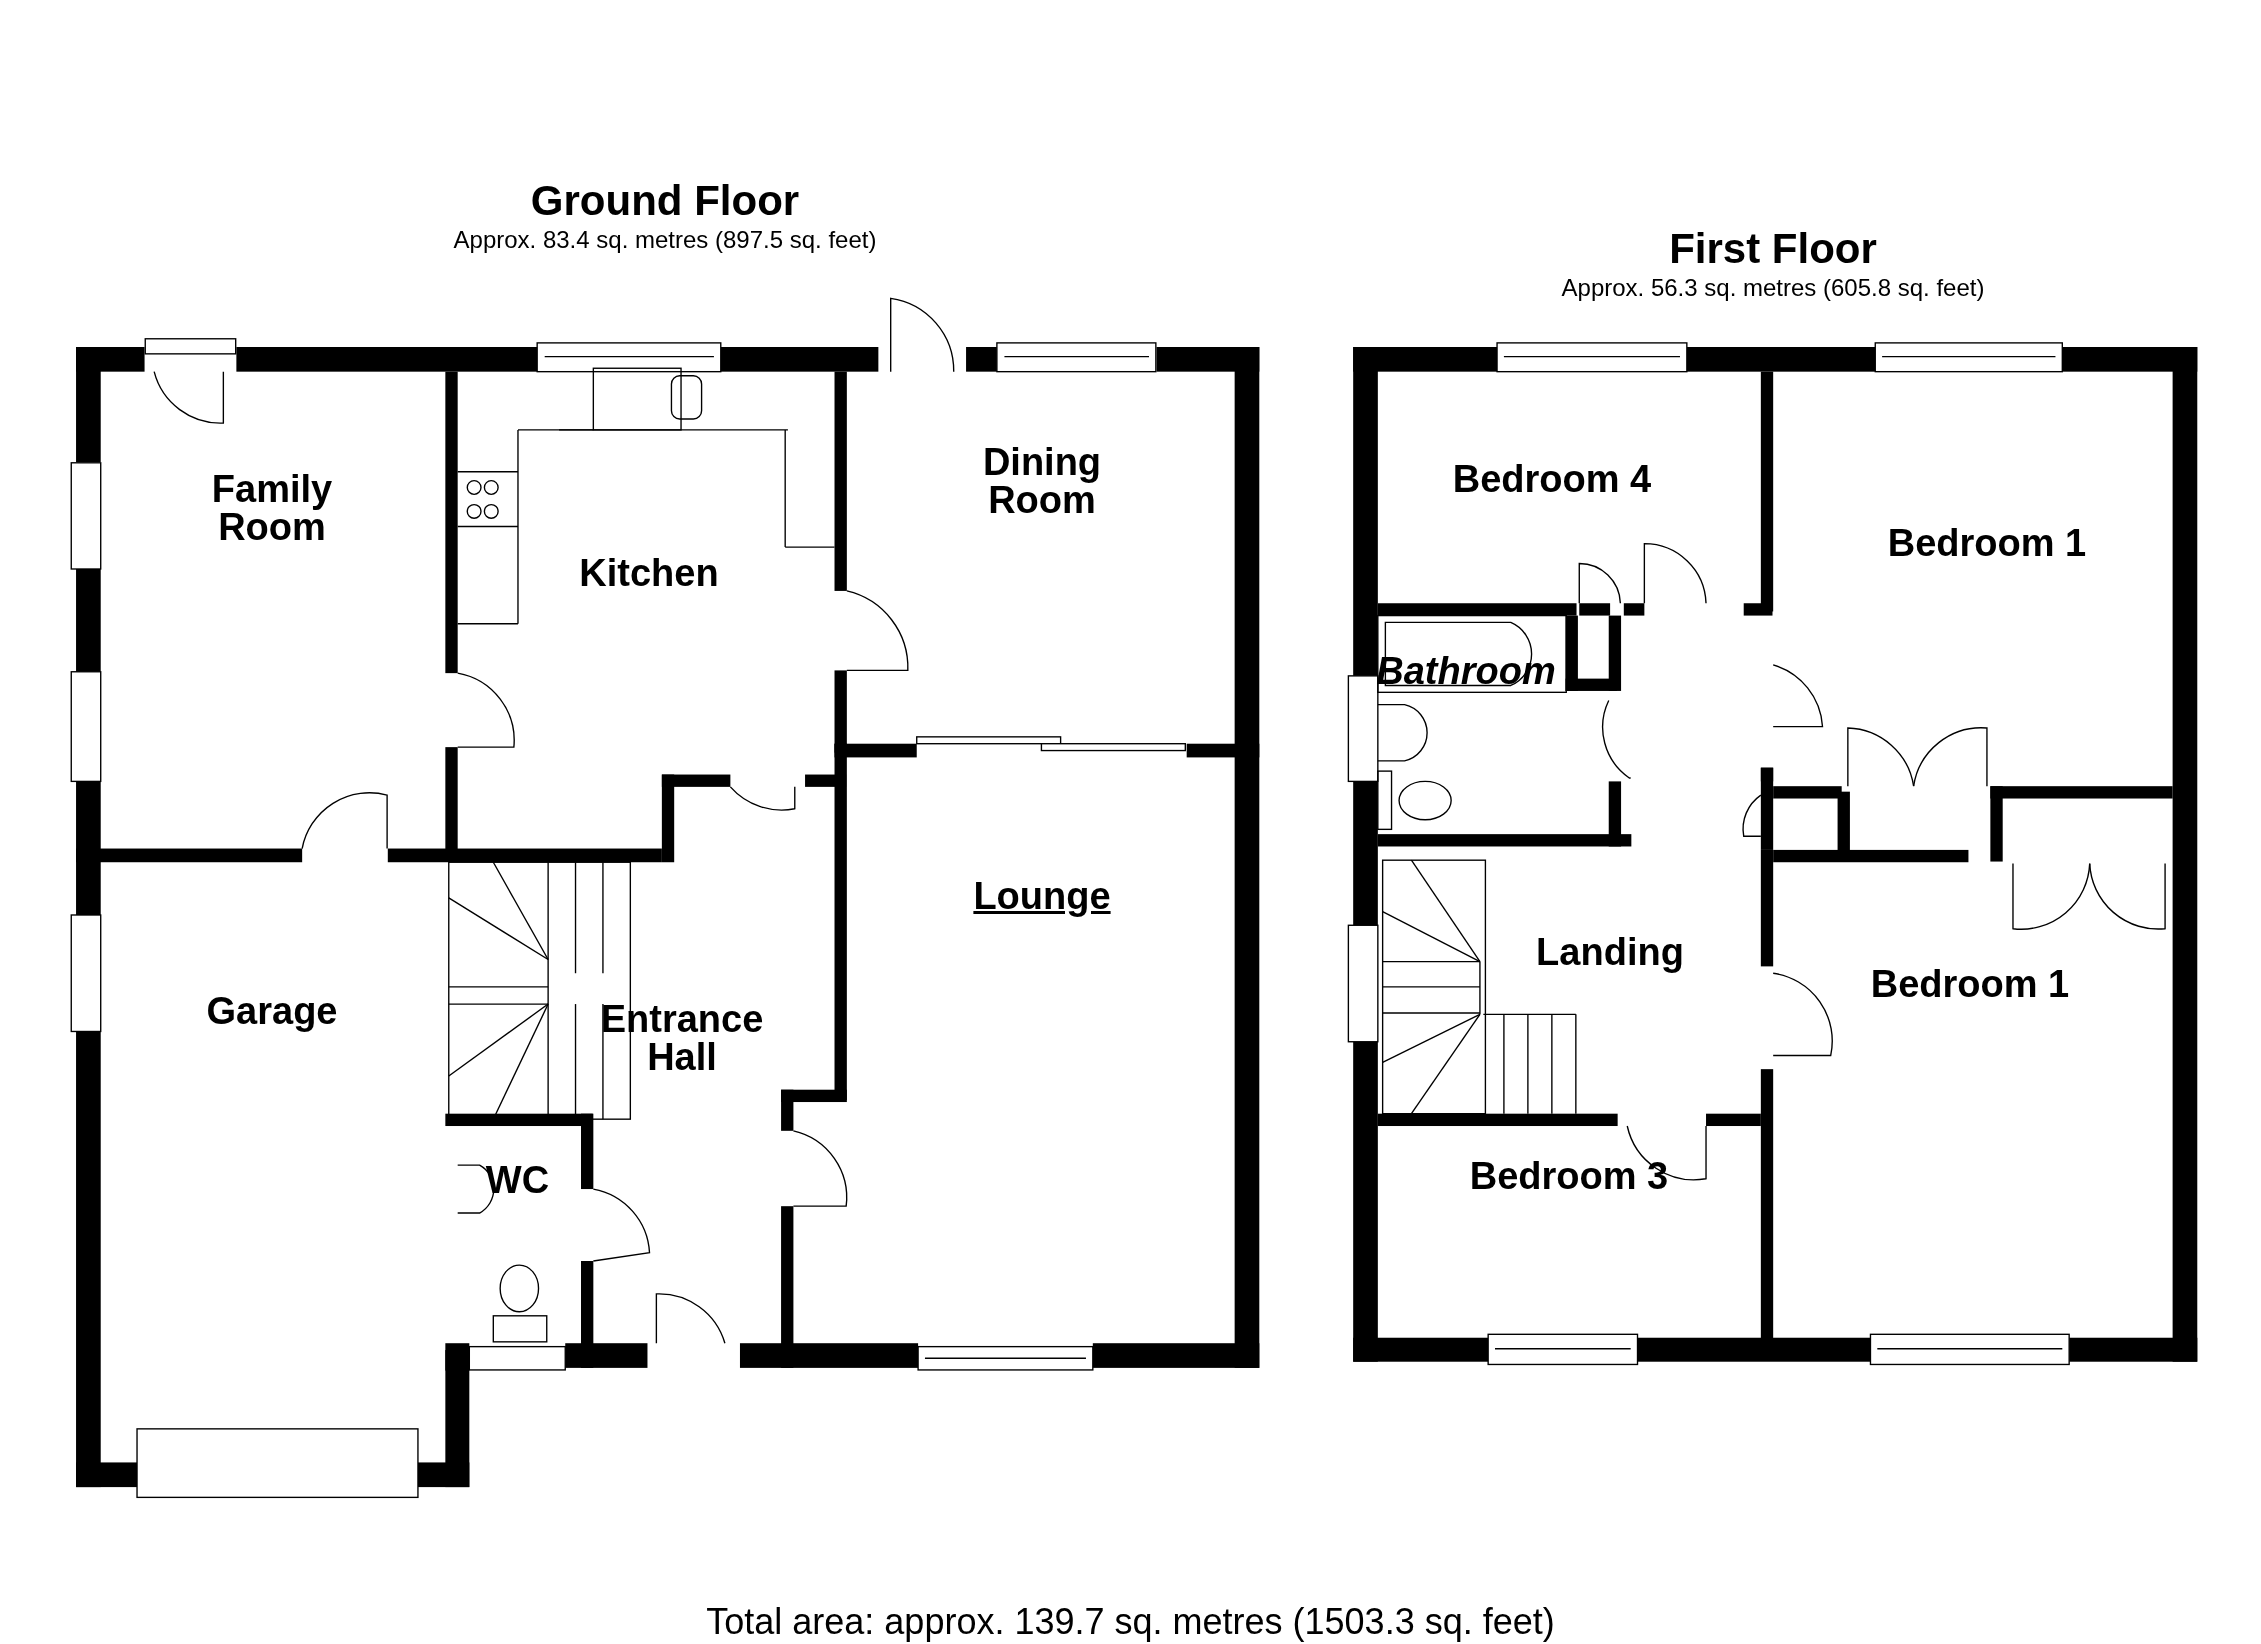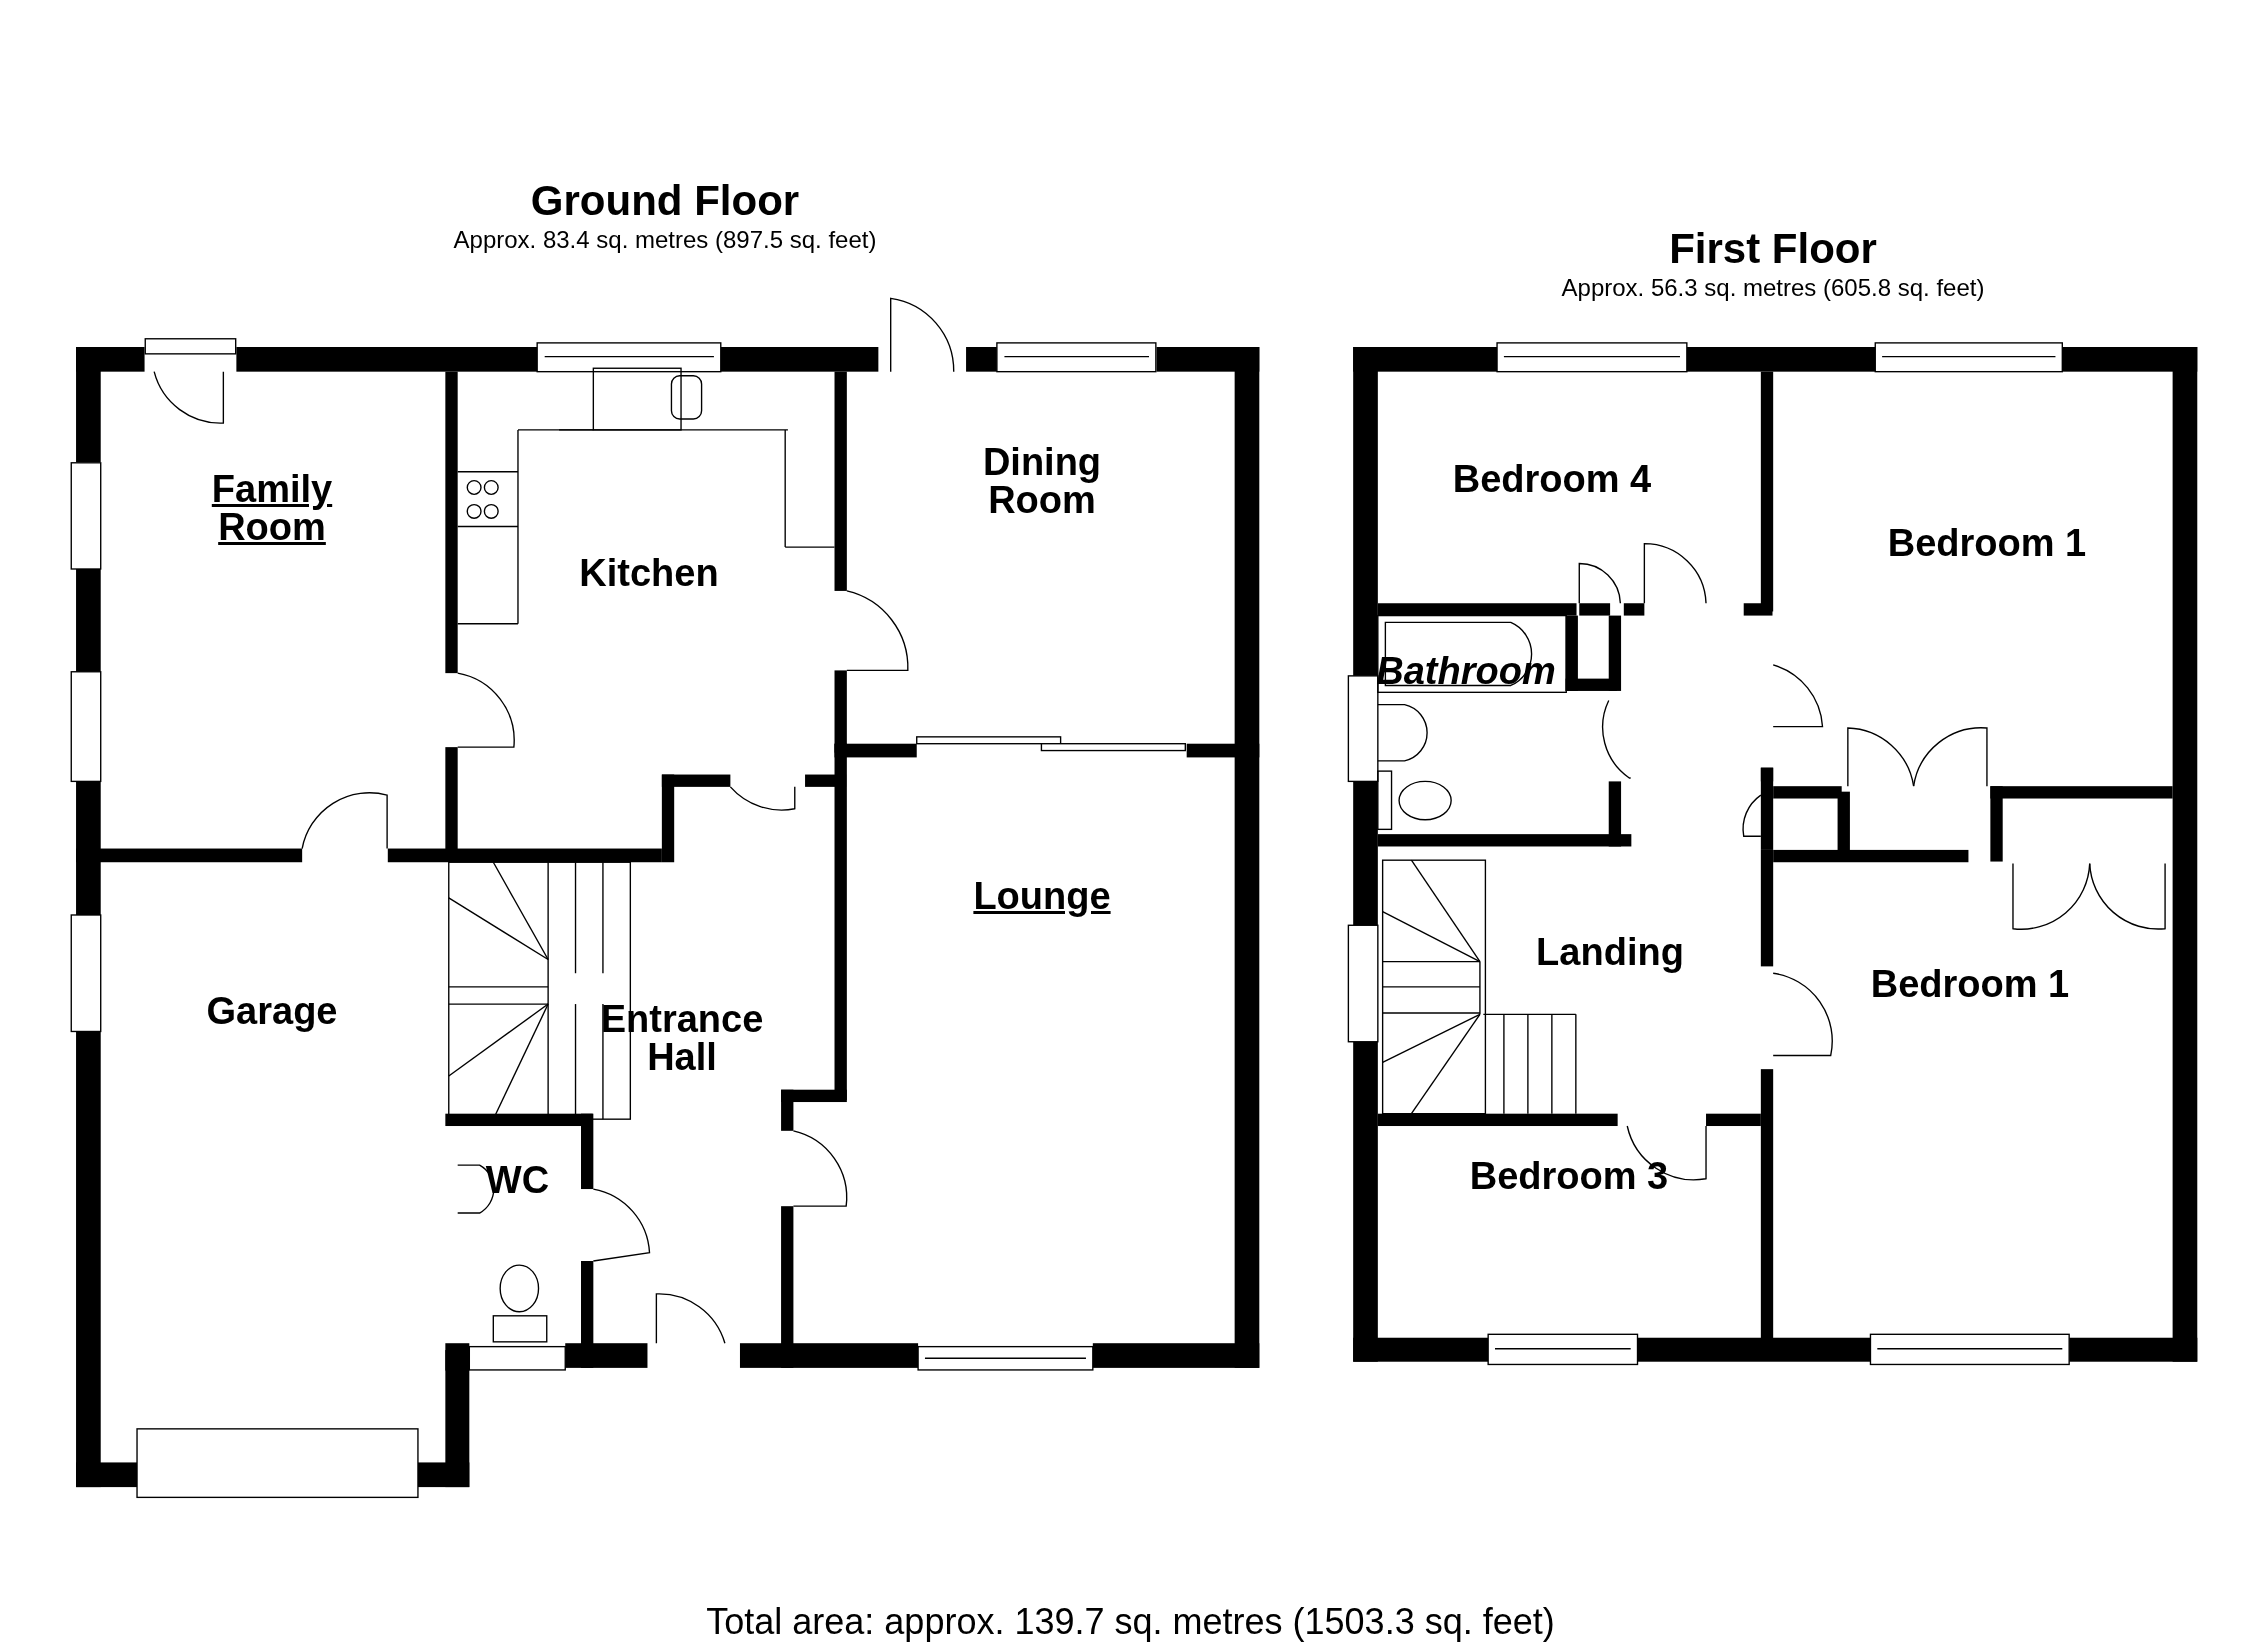--- a/index.html
+++ b/index.html
@@ -199,21 +199,21 @@
       <line x1="2195" y1="1480" x2="2195" y2="1625"></line>
       <line x1="2230" y1="1480" x2="2230" y2="1625"></line>
       <line x1="2265" y1="1480" x2="2265" y2="1625"></line>
       <line x1="2060" y1="1255" x2="2160" y2="1403"></line>
       <line x1="2018" y1="1330" x2="2160" y2="1403"></line>
       <line x1="2018" y1="1550" x2="2160" y2="1480"></line>
       <line x1="2060" y1="1625" x2="2160" y2="1480"></line>
     </g>
   </svg>
 
-  <div class="room-label" style="left:169px;width:206px;top:470px;text-decoration:underline;">Family
+  <div class="room-label" style="left:169px;width:206px;top:470px;">Family
 Room</div>
   <div class="room-label" style="left:546px;width:206px;top:554px;">Kitchen</div>
   <div class="room-label" style="left:939px;width:206px;top:443px;">Dining
 Room</div>
   <div class="room-label" style="left:939px;width:206px;top:877px;text-decoration:underline;">Lounge</div>
   <div class="room-label" style="left:169px;width:206px;top:992px;">Garage</div>
   <div class="room-label" style="left:579px;width:206px;top:1000px;">Entrance
 Hall</div>
   <div class="room-label" style="left:466px;width:103px;top:1161px;">WC</div>
 

